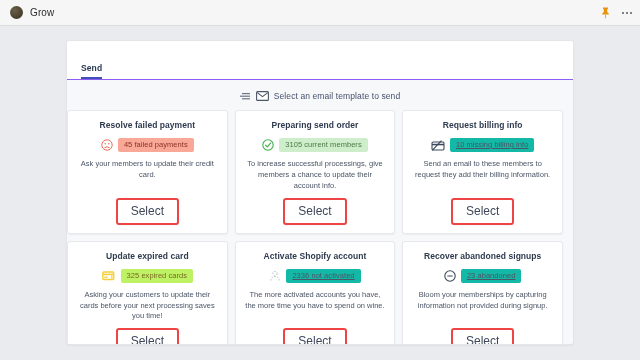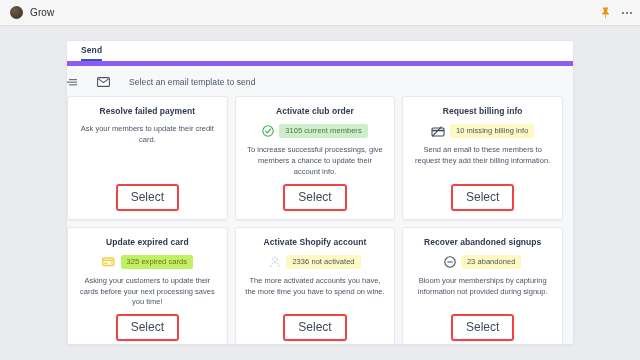--- a/index.html
+++ b/index.html
@@ -53,41 +53,42 @@
     height: 100%;
     display: flex;
     flex-direction: column;
     box-shadow: 0 1px 2px rgba(16,24,40,.04);
     overflow: hidden;
   }
 
   
   .tabbar {
     background: #ffffff;
-    border-bottom: 5px solid #8b5cf6;
+    border-bottom: 1px solid #8b5cf6;
     padding: 0 14px;
-    height: 25px;
+    height: 39px;
     display: flex;
     align-items: flex-end;
     flex: 0 0 auto;
   }
   .tab {
     font-size: 8.5px;
     color: #2b3a52;
     font-weight: 600;
     padding-bottom: 4px;
     border-bottom: 2px solid #3f51b5;
     letter-spacing: .1px;
   }
 
   
   .section-head {
     display: flex;
     align-items: center;
-    gap: 19px;
+    justify-content: center;
+    gap: 5px;
     padding: 11px 0 9px 0;
     flex: 0 0 auto;
   }
   .section-head .label {
     font-size: 8.5px;
     color: #45516b;
     letter-spacing: .1px;
   }
   .head-icon { line-height: 0; display: block; }
 
@@ -127,21 +128,21 @@
   .badge-icon { line-height: 0; display: block; flex: 0 0 auto; }
   .badge {
     font-size: 7.5px;
     padding: 2px 6px 3px 6px;
     border-radius: 2px;
     white-space: nowrap;
     letter-spacing: .05px;
   }
   .badge.red   { background: #f9a797; color: #8c3325; }
   .badge.green { background: #ceeecb; color: #4d7a48; }
-  .badge.gray  { background: #fef9c3; color: #4a5566; }
+  .badge.gray  { background: #14b8a6; color: #4a5566; text-decoration: underline; }
   .badge.yellow{ background: #bef264; color: #7a6a21; }
 
   .card-desc {
     font-size: 7.5px;
     line-height: 1.45;
     color: #4b5566;
     max-width: 140px;
   }
   .card-spacer { flex: 1 1 auto; min-height: 6px; }
   .select-btn {
@@ -199,27 +200,38 @@
           <path d="M1.2 1.6 L6.5 5.6 L11.8 1.6" fill="none" stroke="#4a5568" stroke-width="1.1"></path>
         </svg>
       </span>
       <span class="label">Select an email template to send</span>
     </div>
 
     <div class="grid">
 
       <div class="card">
         <div class="card-title">Resolve failed payment</div>
+        <div class="badge-row">
+          <span class="badge-icon">
+            <svg width="12" height="12" viewBox="0 0 12 12">
+              <circle cx="6" cy="6" r="5.2" fill="none" stroke="#e8705a" stroke-width="1"></circle>
+              <circle cx="4.2" cy="4.8" r="0.75" fill="#e8705a"></circle>
+              <circle cx="7.8" cy="4.8" r="0.75" fill="#e8705a"></circle>
+              <path d="M3.6 8.6 Q6 6.6 8.4 8.6" fill="none" stroke="#e8705a" stroke-width="1" stroke-linecap="round"></path>
+            </svg>
+          </span>
+          <span class="badge red">45 failed payments</span>
+        </div>
         <div class="card-desc">Ask your members to update their credit card.</div>
         <div class="card-spacer"></div>
         <button class="select-btn">Select</button>
       </div>
 
       <div class="card">
-        <div class="card-title">Activate club order</div>
+        <div class="card-title">Preparing send order</div>
         <div class="badge-row">
           <span class="badge-icon">
             <svg width="12" height="12" viewBox="0 0 12 12">
               <circle cx="6" cy="6" r="5.2" fill="none" stroke="#3fae4a" stroke-width="1.1"></circle>
               <path d="M3.5 6.1 L5.3 7.9 L8.6 4.1" fill="none" stroke="#3fae4a" stroke-width="1.2" stroke-linecap="round" stroke-linejoin="round"></path>
             </svg>
           </span>
           <span class="badge green">3105 current members</span>
         </div>
         <div class="card-desc">To increase successful processings, give members a chance to update their account info.</div>

